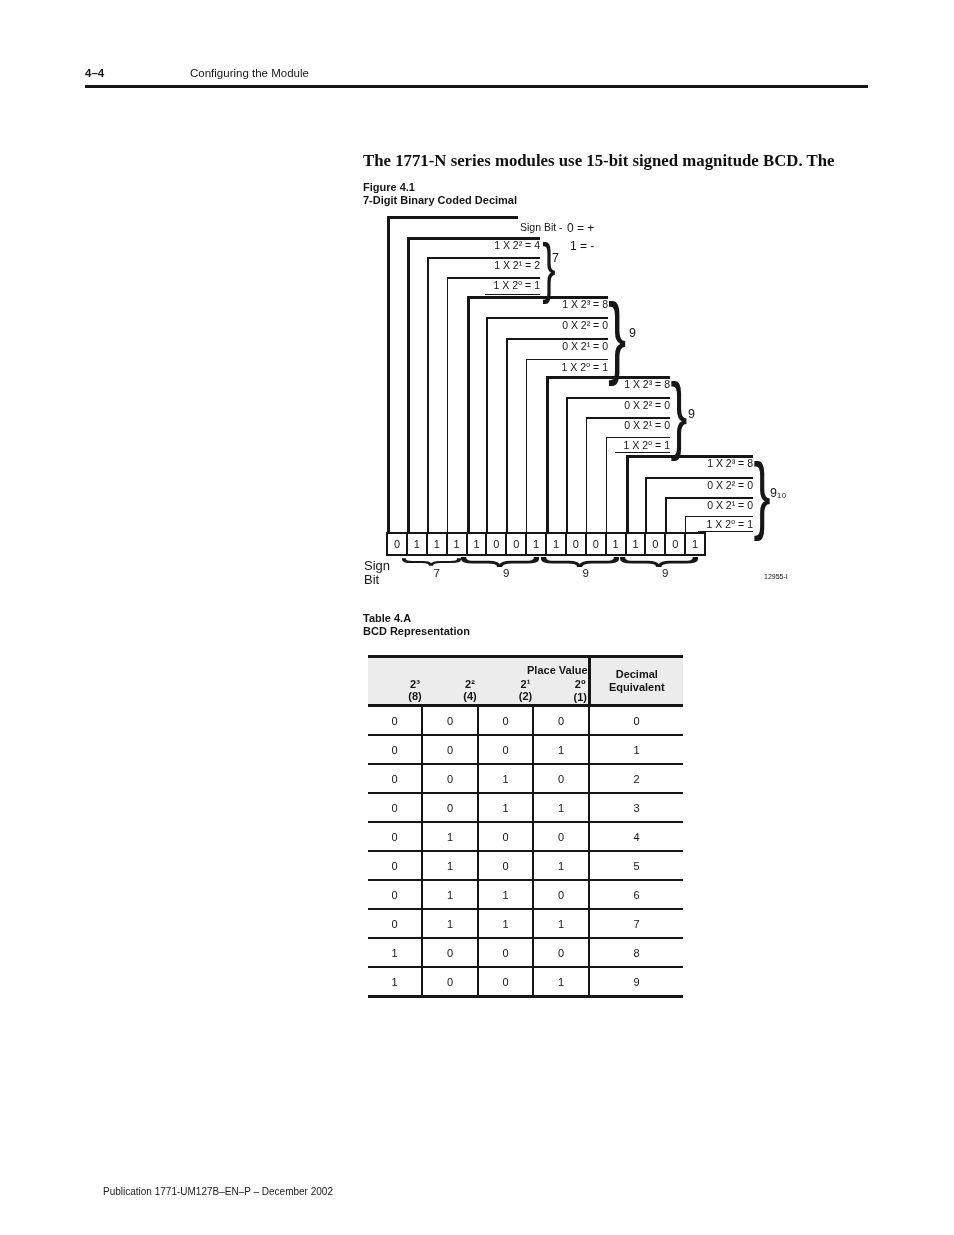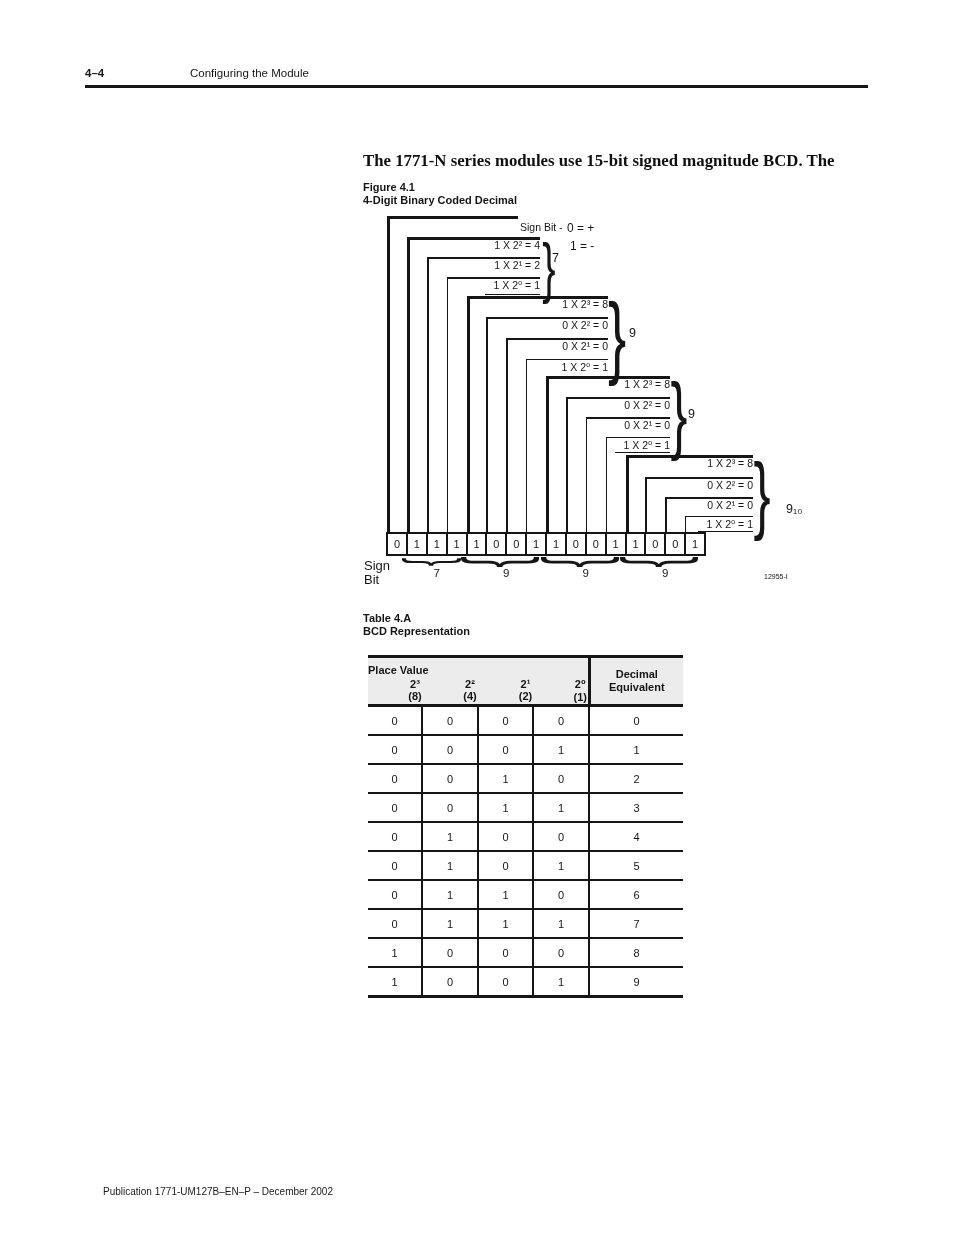--- a/index.html
+++ b/index.html
@@ -31,21 +31,21 @@
   .bdigit{position:absolute;font:11.5px/13px var(--sans);width:26px;text-align:center;}
   .bitrow{position:absolute;left:386px;top:532px;display:flex;background:#fff;}
   .bitcell{flex:0 0 21.875px;box-sizing:border-box;height:24px;border:2px solid var(--ink);
            margin-left:-2px;font:11px/20px var(--sans);text-align:center;background:#fff;}
   .bitcell:first-child{margin-left:0;}
   
   table.bcd{position:absolute;left:368px;top:655px;width:315px;border-collapse:collapse;table-layout:fixed;
             font-family:var(--sans);color:var(--ink);
             border-top:3px solid var(--ink);border-bottom:3px solid var(--ink);}
   .bcd th{background:#ececec;font-weight:bold;font-size:11px;padding:0;}
-  .bcd .th-group{height:18px;vertical-align:bottom;text-align:left;}
+  .bcd .th-group{height:18px;vertical-align:bottom;text-align:right;}
   .bcd .th-dec{border-left:3px solid var(--ink);border-bottom:3px solid var(--ink);
                vertical-align:middle;text-align:center;line-height:13px;}
   .bcd tr.subhead th{height:26px;vertical-align:top;padding-top:2px;text-align:center;
                      border-bottom:3px solid var(--ink);padding-left:40px;}
   .bcd tbody td{font-size:11px;text-align:center;height:27px;padding:0;border-top:2px solid var(--ink);}
   .bcd tbody td + td{border-left:2.5px solid var(--ink);}
   
   .footer{position:absolute;left:103px;top:1186px;font:10px/12px var(--sans);color:#1c1c1c;}
 </style>
 </head>
@@ -56,21 +56,21 @@
   <div class="pgnum">4–4</div>
   <div class="chapter">Configuring the Module</div>
   <div class="hrule"></div>
 
   <div class="intro">
     <div>The 1771-N series modules use 15-bit signed magnitude BCD. The</div>
   </div>
 
   <div class="caption" style="left:363px;top:181px;">
     <div>Figure 4.1</div>
-    <div>4-Digit Binary Coded Decimal</div>
+    <div>7-Digit Binary Coded Decimal</div>
   </div>
 
   <div class="fig-layer">
 
     <div class="ftext" style="left:520px;top:221px;font-size:10.5px;">Sign Bit -</div>
     <div class="ftext" style="left:567px;top:221px;font-size:12px;">0 = +</div>
     <div class="ftext" style="left:570px;top:239px;font-size:12px;">1 = -</div>
     <div class="ftext" style="left:364px;top:559px;font-size:13px;line-height:14px;">
       <div>Sign</div>
       <div>Bit</div>
@@ -134,21 +134,21 @@
       <div class="ln" style="left: 645.375px; top: 477px; width: 107.625px; height: 2px;"></div>
       <div class="flabel" style="left: 613px; top: 480px; width: 140px;">0 X 2² = 0</div>
       <div class="ln" style="left: 665.25px; top: 497px; width: 1.5px; height: 37px;"></div>
       <div class="ln" style="left: 665.25px; top: 497px; width: 87.75px; height: 1.5px;"></div>
       <div class="flabel" style="left: 613px; top: 500px; width: 140px;">0 X 2¹ = 0</div>
       <div class="ln" style="left: 685.125px; top: 516px; width: 1px; height: 18px;"></div>
       <div class="ln" style="left: 685.125px; top: 516px; width: 67.875px; height: 1px;"></div>
       <div class="flabel" style="left: 613px; top: 519px; width: 140px;">1 X 2⁰ = 1</div>
       <div class="ln" style="left: 698px; top: 531px; width: 55px; height: 1.2px;"></div>
       <div class="brace" style="left: 762px; top: 493.5px; font-size: 82.62px;">}</div>
-      <div class="bval" style="left: 770px; top: 502px; margin-left: 16px;">9₁₀</div>
+      <div class="bval" style="left: 770px; top: 486px;">9₁₀</div>
       <div class="ubrace" style="left: 665.25px; top: 562px; font-size: 83.475px;">}</div>
       <div class="bdigit" style="left: 652.25px; top: 567px;">9</div>
       <div class="bitrow">
         <div class="bitcell">0</div>
         <div class="bitcell">1</div>
         <div class="bitcell">1</div>
         <div class="bitcell">1</div>
         <div class="bitcell">1</div>
         <div class="bitcell">0</div>
         <div class="bitcell">0</div>

